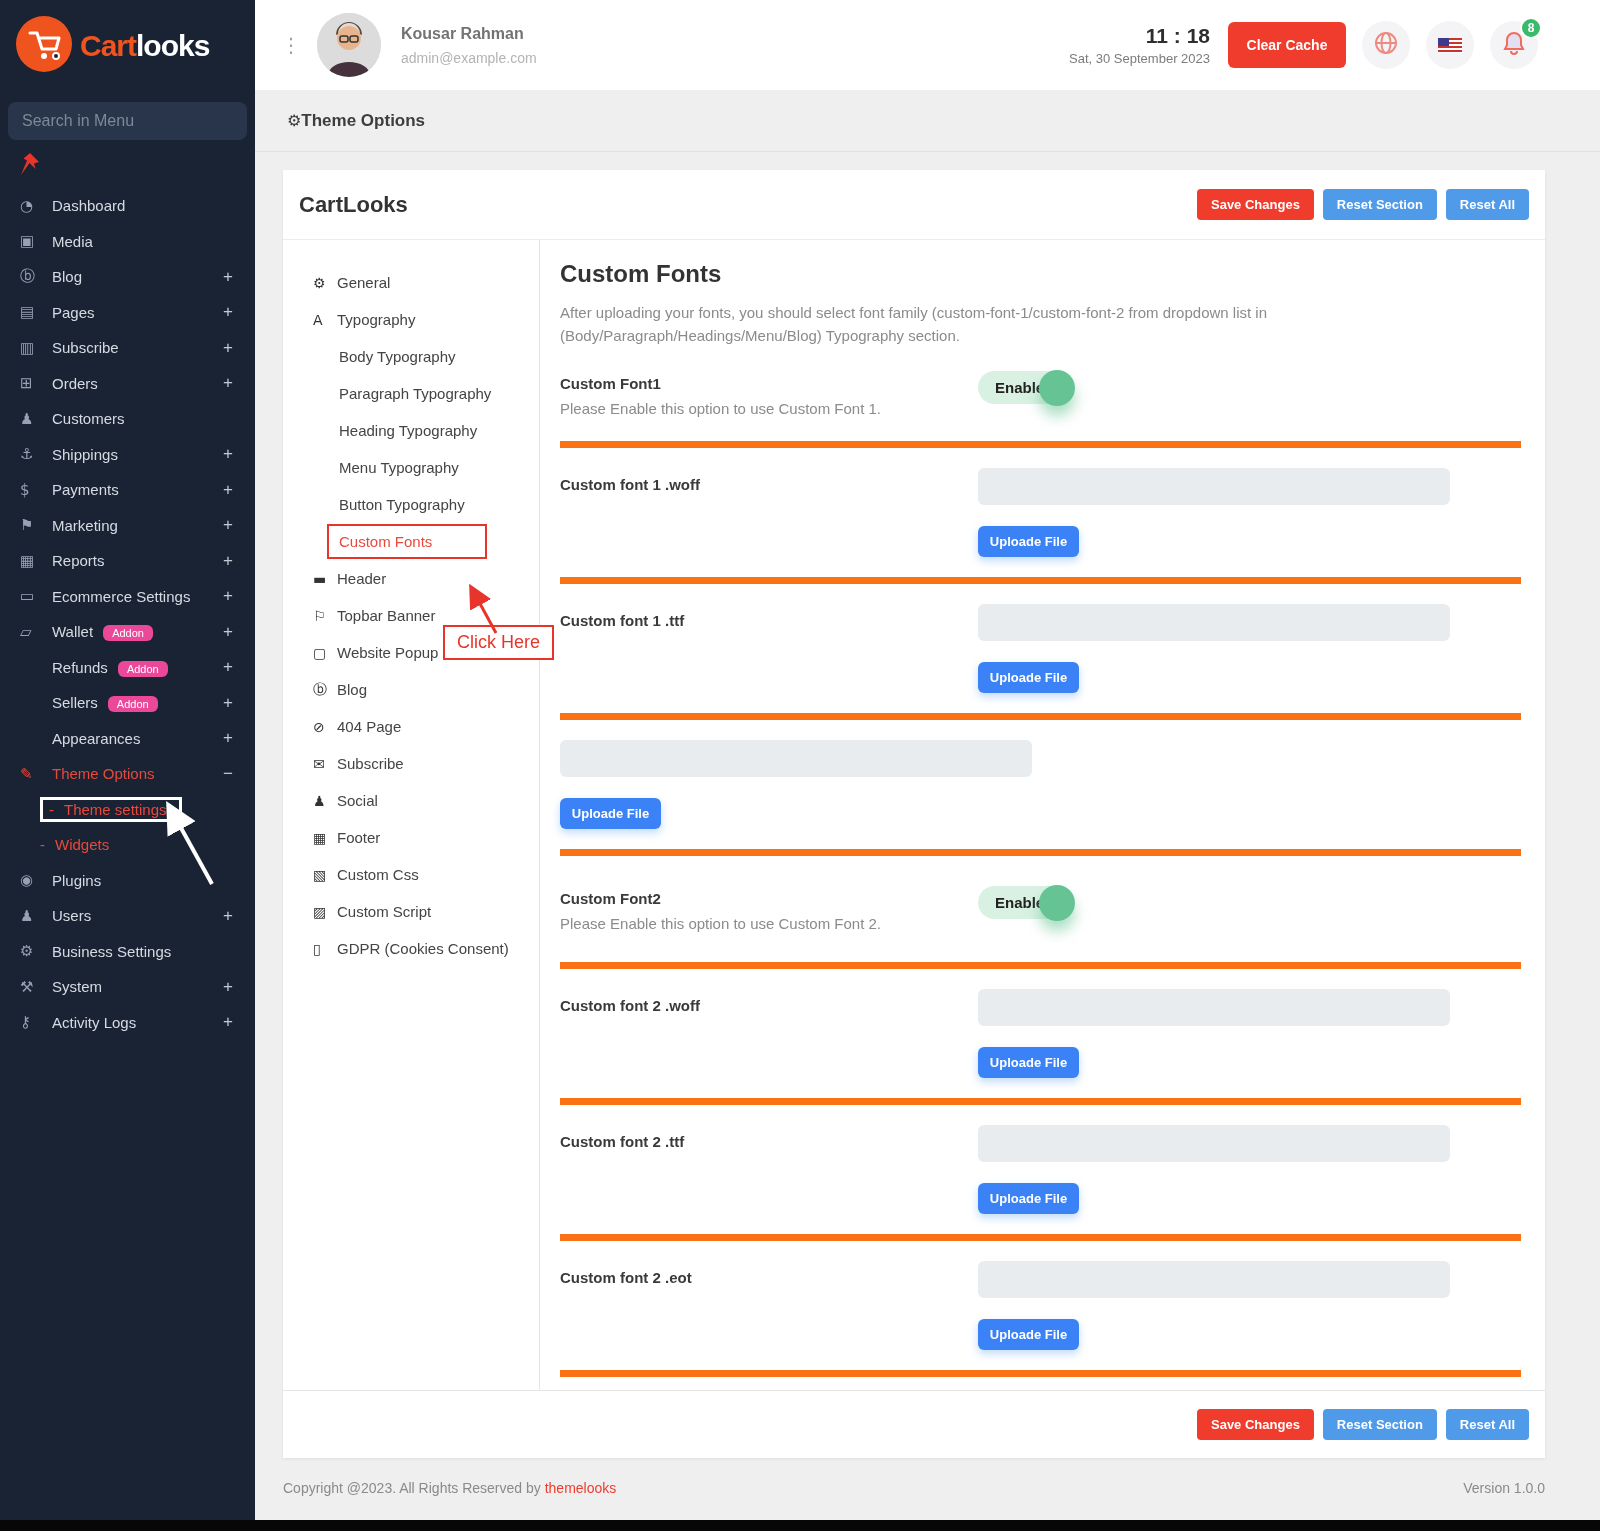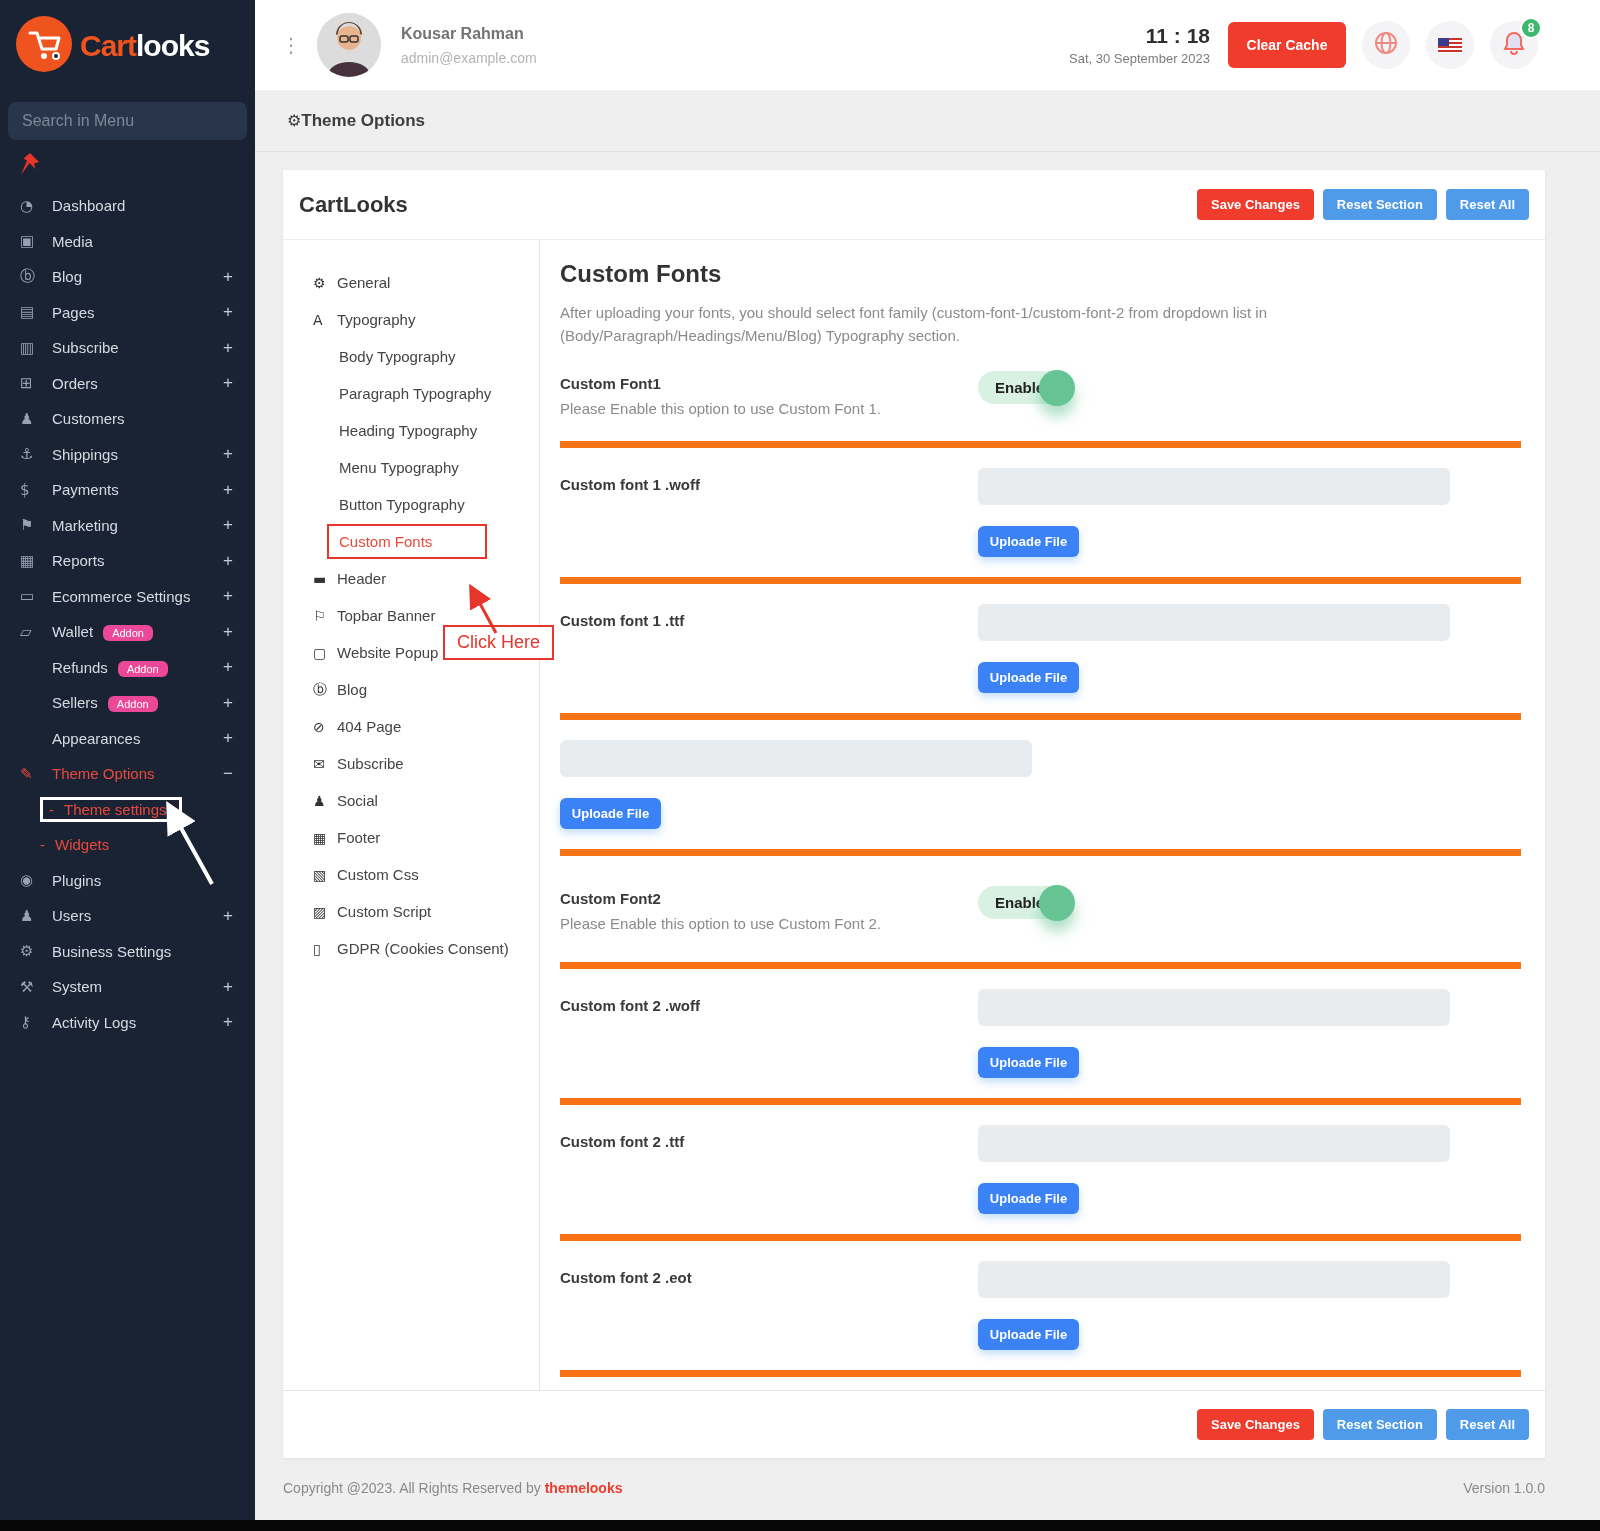--- a/index.html
+++ b/index.html
@@ -105,21 +105,21 @@
       cursor:pointer; margin-top:4px; }
   .knob { position:absolute; right:-7px; top:-1px; width:36px; height:36px; border-radius:50%;
       background:#66c393; box-shadow:0 10px 14px rgba(102,195,147,.55); }
   .file-box { height:37px; background:#e9ecef; border-radius:6px; max-width:472px; }
   .upload-btn { margin-top:21px; background:#3b82f6; border:none; border-radius:6px; color:#fff;
       font-size:13px; font-weight:bold; width:101px; height:31px; cursor:pointer;
       font-family:"Liberation Sans",sans-serif; box-shadow:0 4px 8px rgba(79,155,234,.35); }
 
   
   .page-foot { position:absolute; left:283px; top:1480px; width:1262px; display:flex; font-size:14px; color:#8a8a8a; }
-  .page-foot .brandlink { color:#ef3c2d;font-weight:bold; }
+  .page-foot .brandlink { color:#ef3c2d; }
   .version { margin-left:auto; }
   .bottom-bar { position:absolute; left:0; bottom:0; width:100%; height:11px; background:#070707; z-index:9; }
 </style>
 </head>
 <body>
 
 <div id="root">
 
   <aside class="sidebar">
     <div class="logo">

